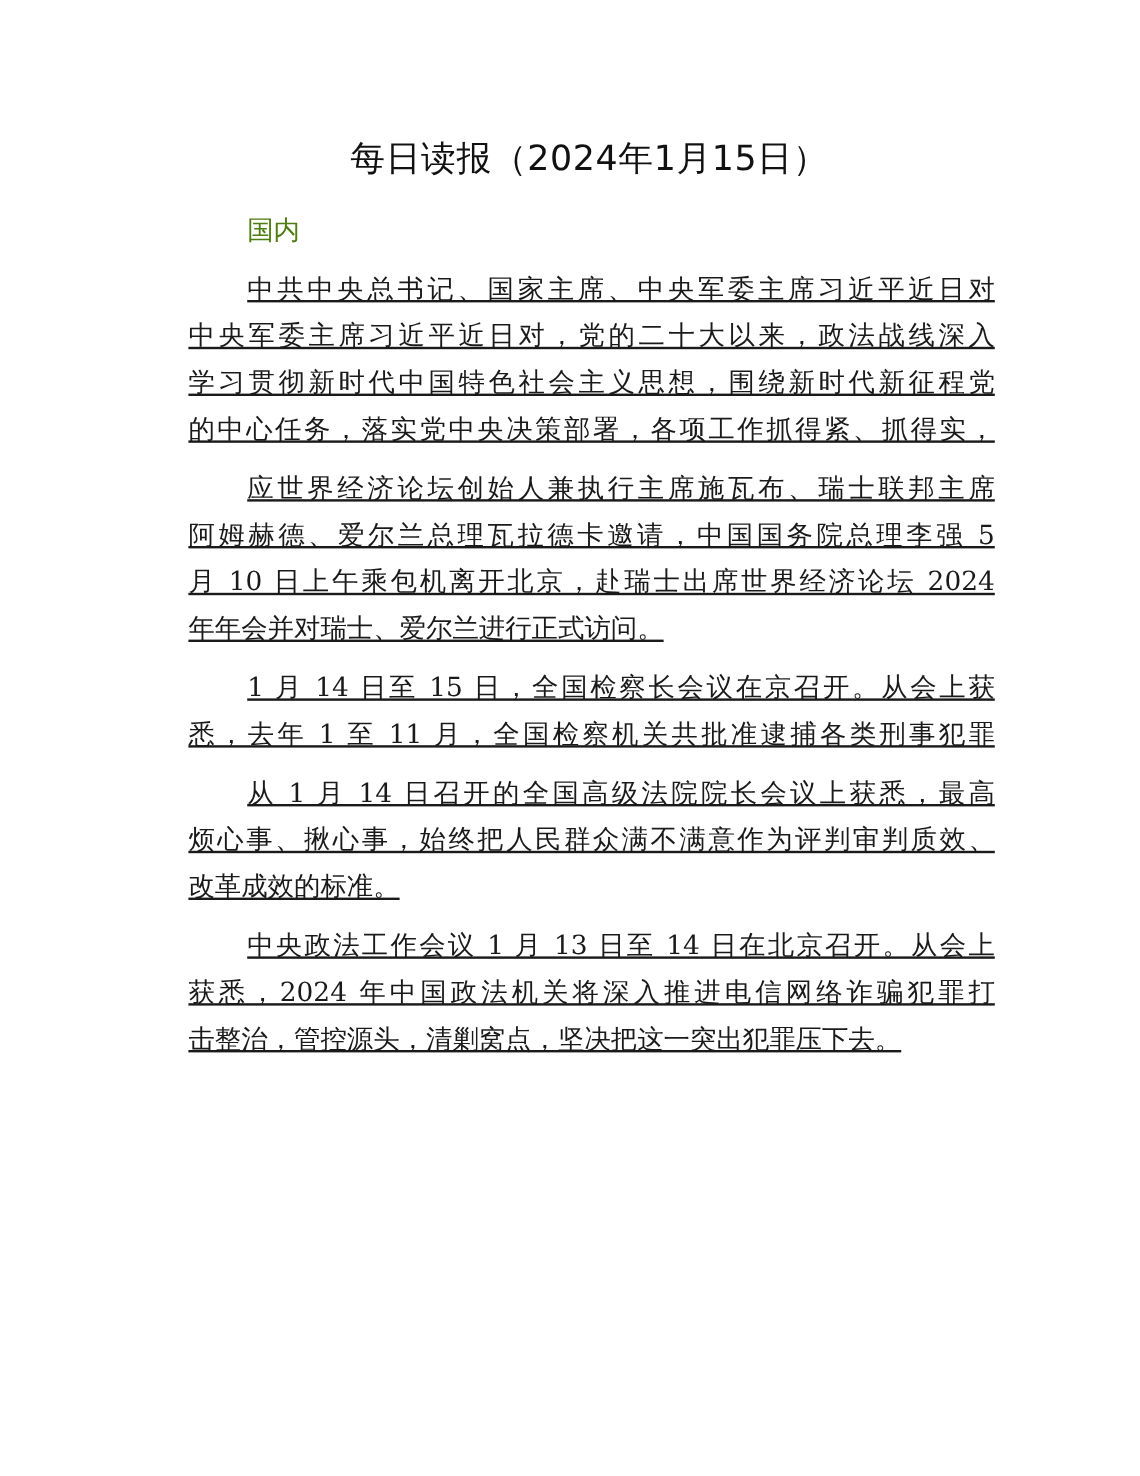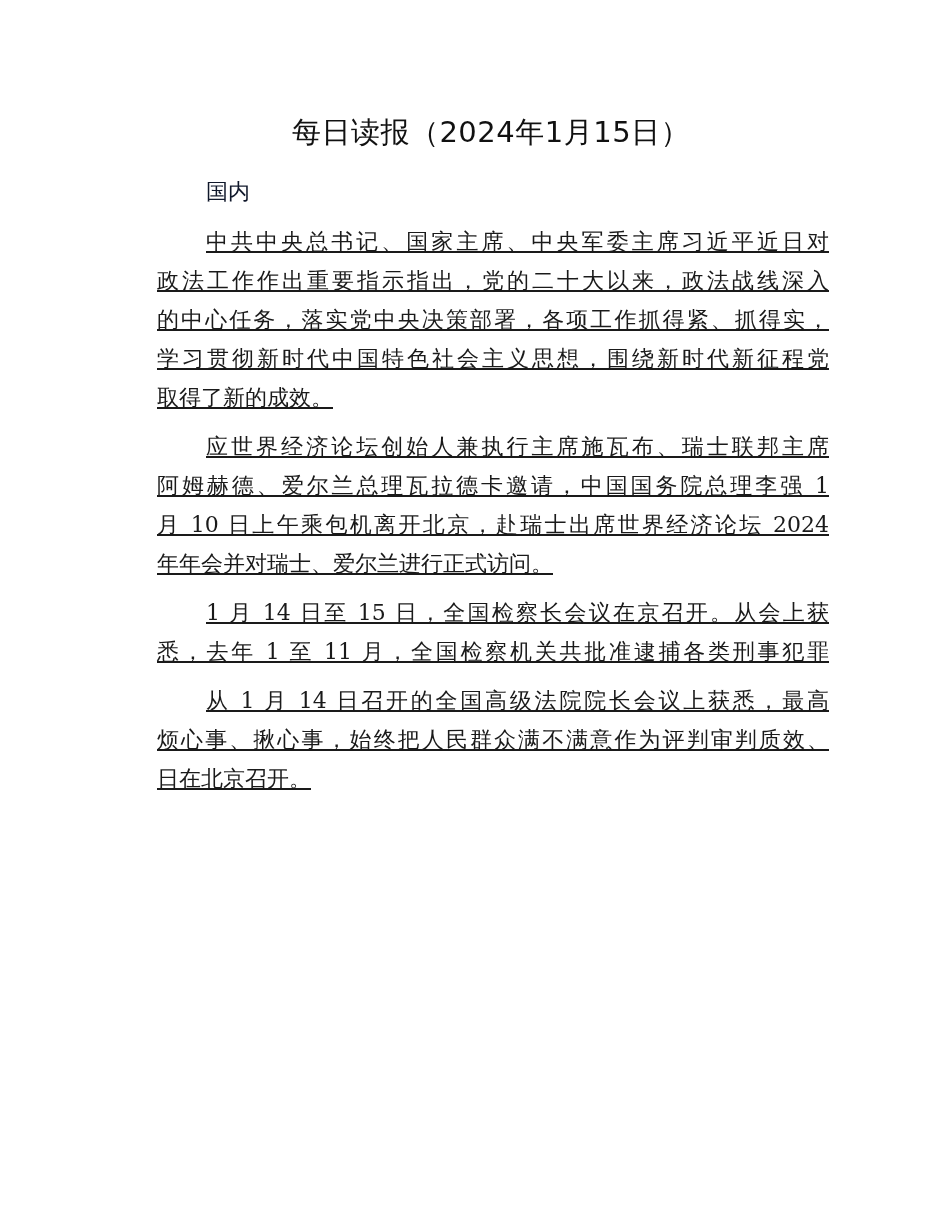--- a/index.html
+++ b/index.html
@@ -33,21 +33,21 @@
       color: #111111;
       letter-spacing: 0.5px;
     }
     .section {
       position: absolute;
       left: 190px;
       top: 175px;
       font-family: Liberation Serif, serif;
       font-size: 22px;
       line-height: 34px;
-      color: #0f172a;
+      color: #4d7c0f;
     }
     .body {
       position: absolute;
       left: 141px;
       top: 222px;
       width: 672px;
       font-family: "DejaVu Serif", "Liberation Serif", serif;
       font-size: 22px;
       color: #1a1a1a;
       text-decoration: underline;
@@ -76,39 +76,43 @@
 <div class="page">
 
   <div class="title">每日读报（2024年1月15日）</div>
 
   <div class="section">国内</div>
 
   <div class="body">
 
     <div class="para">
       <span class="line first">中共中央总书记、国家主席、中央军委主席习近平近日对</span>
-      <span class="line">政法工作作出重要指示指出，党的二十大以来，政法战线深入</span>
+      <span class="line">中央军委主席习近平近日对，党的二十大以来，政法战线深入</span>
+      <span class="line">学习贯彻新时代中国特色社会主义思想，围绕新时代新征程党</span>
       <span class="line">的中心任务，落实党中央决策部署，各项工作抓得紧、抓得实，</span>
-      <span class="line">学习贯彻新时代中国特色社会主义思想，围绕新时代新征程党</span>
-      <span class="line last">取得了新的成效。</span>
     </div>
 
     <div class="para">
       <span class="line first">应世界经济论坛创始人兼执行主席施瓦布、瑞士联邦主席</span>
-      <span class="line">阿姆赫德、爱尔兰总理瓦拉德卡邀请，中国国务院总理李强 1</span>
+      <span class="line">阿姆赫德、爱尔兰总理瓦拉德卡邀请，中国国务院总理李强 5</span>
       <span class="line">月 10 日上午乘包机离开北京，赴瑞士出席世界经济论坛 2024</span>
       <span class="line last">年年会并对瑞士、爱尔兰进行正式访问。</span>
     </div>
 
     <div class="para">
       <span class="line first">1 月 14 日至 15 日，全国检察长会议在京召开。从会上获</span>
       <span class="line">悉，去年 1 至 11 月，全国检察机关共批准逮捕各类刑事犯罪</span>
     </div>
 
     <div class="para">
       <span class="line first">从 1 月 14 日召开的全国高级法院院长会议上获悉，最高</span>
       <span class="line">烦心事、揪心事，始终把人民群众满不满意作为评判审判质效、</span>
-      <span class="line last">日在北京召开。</span>
+      <span class="line last">改革成效的标准。</span>
     </div>
 
+    <div class="para">
+      <span class="line first">中央政法工作会议 1 月 13 日至 14 日在北京召开。从会上</span>
+      <span class="line">获悉，2024 年中国政法机关将深入推进电信网络诈骗犯罪打</span>
+      <span class="line last">击整治，管控源头，清剿窝点，坚决把这一突出犯罪压下去。</span>
+    </div>
 
   </div>
 </div>
 
 </body></html>

